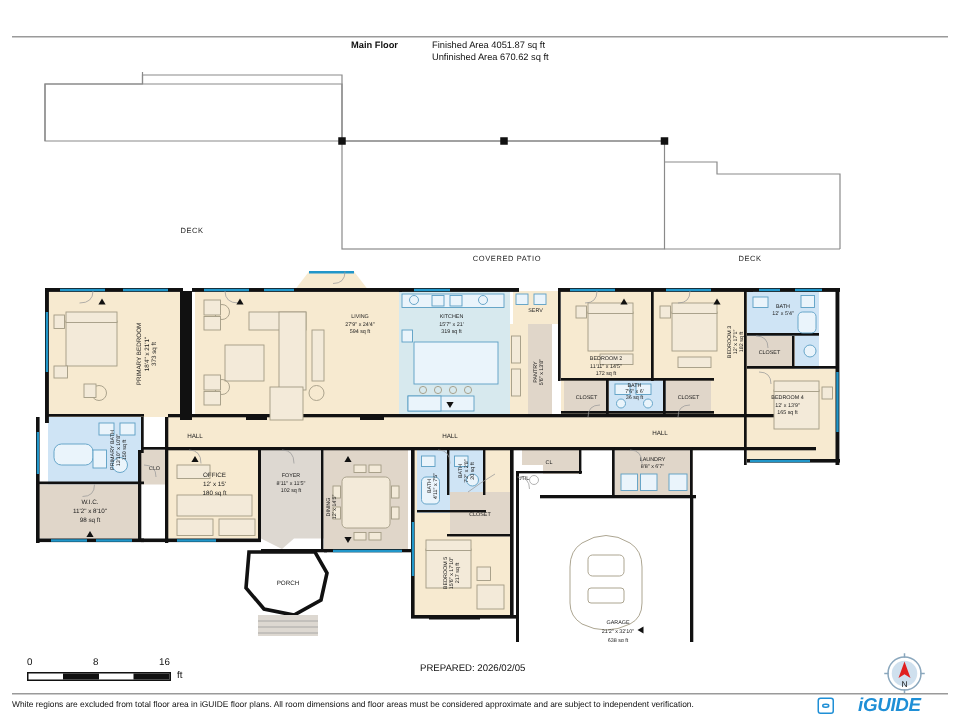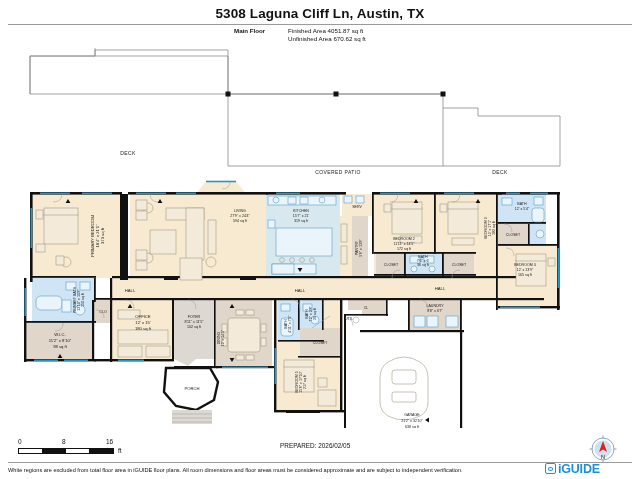--- a/index.html
+++ b/index.html
@@ -146,21 +146,23 @@
     text-align: center;
     font-size: 5.6px;
   }
 
   
   #iguide-logo {
     position: absolute;
     left: 545px; top: 463px;
     height: 14px;
     display: flex;
-    gap: 2px;
+    align-items: center;
+    gap: 16px;
+    font-style: italic;
   }
   #iguide-mark {
     width: 11px; height: 11px;
     border: 1.4px solid #1f8fd6;
     border-radius: 2px;
     box-sizing: border-box;
     position: relative;
   }
   #iguide-mark::after {
     content: "";
@@ -176,21 +178,20 @@
     font-weight: bold;
     color: #1f8fd6;
     letter-spacing: -0.2px;
     line-height: 12px;
   }
 </style>
 </head>
 <body>
 
 <div id="header">
-  <div id="plan-title">5308 Laguna Cliff Ln, Austin, TX</div>
   <div id="header-rule"></div>
   <div id="area-block">
     <span class="area-row">
       <span class="area-label">Main Floor</span><span class="area-value">Finished Area 4051.87 sq ft</span>
     </span>
     <span class="area-row">
       <span class="area-label"></span><span class="area-value">Unfinished Area 670.62 sq ft</span>
     </span>
   </div>
 </div>

